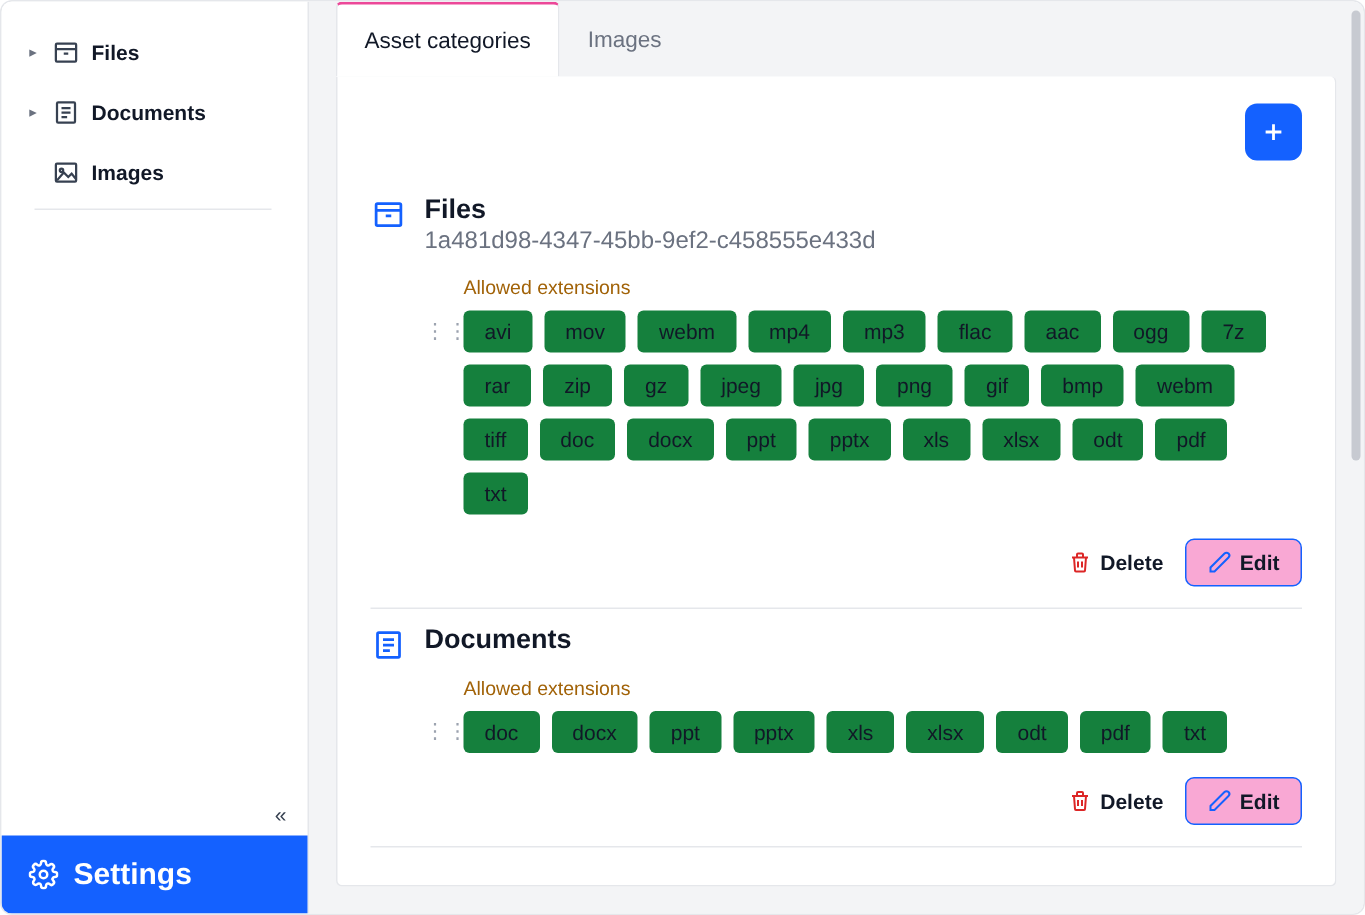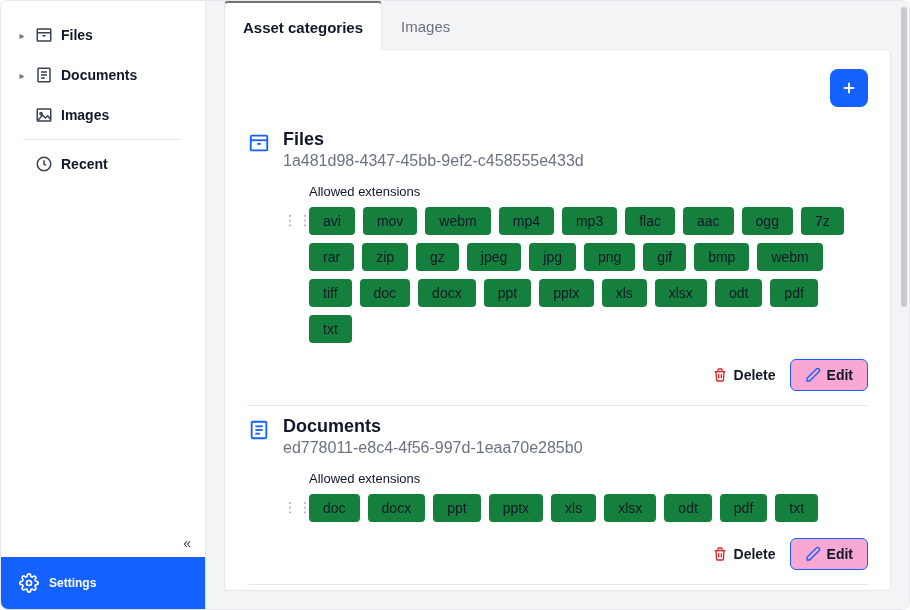--- a/index.html
+++ b/index.html
@@ -10,38 +10,38 @@
   .sidebar-tree { padding: 4px 4px 4px 8px; }
   .tree-item { display: flex; align-items: center; height: 40px; padding: 0 8px; border-radius: 4px; cursor: pointer; gap: 8px; }
   .caret { width: 10px; display: inline-flex; justify-content: center; color: #6b7280; font-size: 10px; }
   .tree-icon { width: 18px; height: 18px; display: inline-flex; align-items: center; justify-content: center; color: #374151; }
   .tree-label { font-weight: 600; color: #111827; }
   .divider { height: 1px; background: #e5e7eb; margin: 4px 20px 4px 14px; }
   .sidebar-spacer { flex: 1; }
   .collapse-row { display: flex; justify-content: flex-end; padding: 10px 14px 6px; color: #374151; }
   .collapse-btn { background: none; border: none; cursor: pointer; font-size: 14px; color: #374151; }
   .settings-item { background: #1461ff; color: #fff; display: flex; align-items: center; gap: 10px; padding: 0 18px; height: 52px; cursor: pointer; }
-  .settings-item .settings-label { font-weight: 600; font-size: 12px; }
+  .settings-item .settings-label { font-weight: 600; font-size: 20px; }
   
   .main { flex: 1; background: #f3f4f6; position: relative; overflow: hidden; }
   .tabs { display: flex; align-items: stretch; padding-left: 18px; height: 50px; }
   .tab { padding: 0 18px; display: flex; align-items: center; font-size: 15px; color: #6b7280; cursor: pointer; border: 1px solid transparent; background: transparent; }
-  .tab.active { background: #fff; border: 1px solid #e5e7eb; border-top: 2px solid #737373; border-bottom: none; color: #111827; font-weight: 700; border-radius: 4px 4px 0 0; }
+  .tab.active { background: #fff; border: 1px solid #e5e7eb; border-top: 2px solid #ec4899; border-bottom: none; color: #111827; font-weight: 400; border-radius: 4px 4px 0 0; }
   .panel { background: #fff; border: 1px solid #e5e7eb; border-top: none; margin: 0 18px 18px 18px; height: calc(100% - 50px - 18px); border-radius: 0 4px 4px 4px; overflow-y: auto; padding: 18px 22px; }
   .panel-top { display: flex; justify-content: flex-end; margin-bottom: 12px; }
   .add-btn { width: 38px; height: 38px; border-radius: 8px; background: #1461ff; color: #fff; display: flex; align-items: center; justify-content: center; cursor: pointer; border: none; }
   .category { padding: 10px 0 14px; border-bottom: 1px solid #e5e7eb; display: flex; gap: 12px; }
   .cat-icon { width: 24px; height: 24px; display: inline-flex; align-items: center; justify-content: center; color: #1461ff; flex-shrink: 0; margin-top: 2px; }
   .cat-body { flex: 1; }
   .cat-title { font-weight: 700; font-size: 18px; }
   .cat-id { font-size: 16px; color: #6b7280; margin-top: 2px; }
   .allowed-row { margin-top: 14px; display: flex; gap: 12px; }
   .drag-handle { width: 14px; color: #9ca3af; display: flex; align-items: flex-start; padding-top: 28px; cursor: grab; font-size: 14px; letter-spacing: 1px; }
   .allowed-col { flex: 1; }
-  .allowed-label { font-size: 13px; color: #0f172a; margin-bottom: 8px; }
+  .allowed-label { font-size: 13px; color: #a16207; margin-bottom: 8px; }
   .ext-row { display: flex; flex-wrap: wrap; gap: 8px; }
   .ext { background: #15803d; padding: 6px 14px; border-radius: 4px; font-size: 14px; color: #111827; }
   .actions { display: flex; justify-content: flex-end; gap: 14px; margin-top: 16px; align-items: center; }
   .delete-btn { display: flex; align-items: center; gap: 6px; background: none; border: none; cursor: pointer; font-weight: 600; color: #111827; font-size: 14px; }
   .delete-btn .trash { color: #dc2626; }
   .edit-btn { display: flex; align-items: center; gap: 6px; background: #f9a8d4; border: 1px solid #1461ff; color: #111827; border-radius: 6px; padding: 7px 14px; cursor: pointer; font-weight: 600; font-size: 14px; }
   .edit-btn .pencil { color: #1461ff; }
   .scrollbar-fake { position: absolute; top: 6px; right: 2px; width: 6px; height: 300px; background: #c7cad1; border-radius: 3px; }
   svg { display: block; }
 </style>
@@ -84,29 +84,20 @@
               <rect x="3" y="4" width="18" height="16" rx="1"></rect>
               <circle cx="8" cy="10" r="1.5"></circle>
               <path d="M4 19 L10 12 L14 16 L17 13 L21 18"></path>
             </svg>
         </span>
         <span class="tree-label">Images</span>
       </div>
 
       <div class="divider"></div>
 
-      <div class="tree-item" style="padding-left:26px">
-        <span class="tree-icon">
-          <svg width="18" height="18" viewBox="0 0 24 24" fill="none" stroke="currentColor" stroke-width="2">
-              <circle cx="12" cy="12" r="9"></circle>
-              <path d="M12 7 V12 L15 14"></path>
-            </svg>
-        </span>
-        <span class="tree-label">Recent</span>
-      </div>
 
     </div>
 
     <div class="sidebar-spacer"></div>
 
     <div class="collapse-row">
       <button class="collapse-btn">
         <span>«</span>
       </button>
     </div>
@@ -220,21 +211,20 @@
             <span class="cat-icon">
               <svg width="22" height="22" viewBox="0 0 24 24" fill="none" stroke="#1461ff" stroke-width="2">
                 <rect x="4" y="3" width="16" height="18" rx="1"></rect>
                 <line x1="8" y1="8" x2="16" y2="8"></line>
                 <line x1="8" y1="12" x2="16" y2="12"></line>
                 <line x1="8" y1="16" x2="13" y2="16"></line>
               </svg>
             </span>
             <div class="cat-body">
               <div class="cat-title">Documents</div>
-              <div class="cat-id">ed778011-e8c4-4f56-997d-1eaa70e285b0</div>
               <div class="allowed-row">
                 <div class="drag-handle">⋮⋮</div>
                 <div class="allowed-col">
                   <div class="allowed-label">Allowed extensions</div>
                   <div class="ext-row">
                     <span class="ext">doc</span>
                     <span class="ext">docx</span>
                     <span class="ext">ppt</span>
                     <span class="ext">pptx</span>
                     <span class="ext">xls</span>

